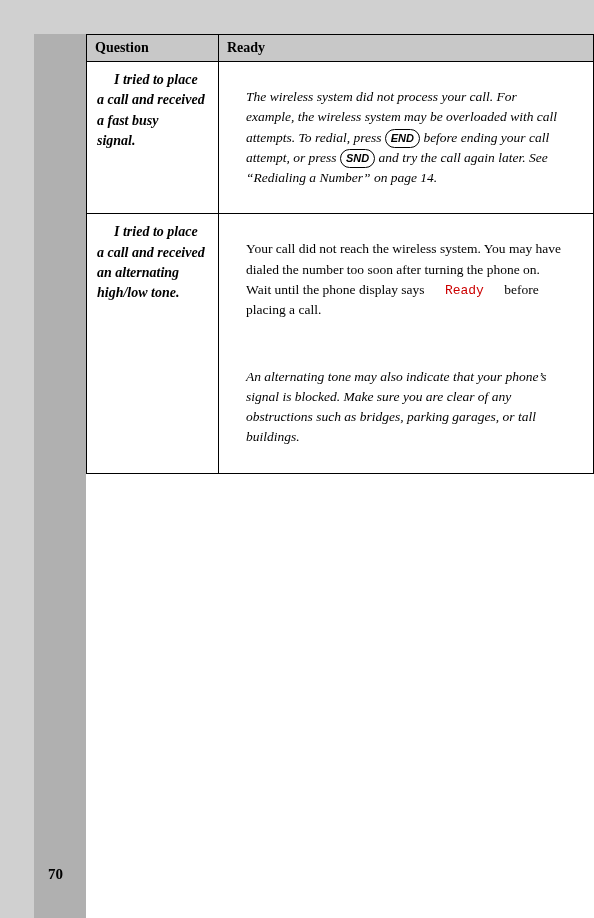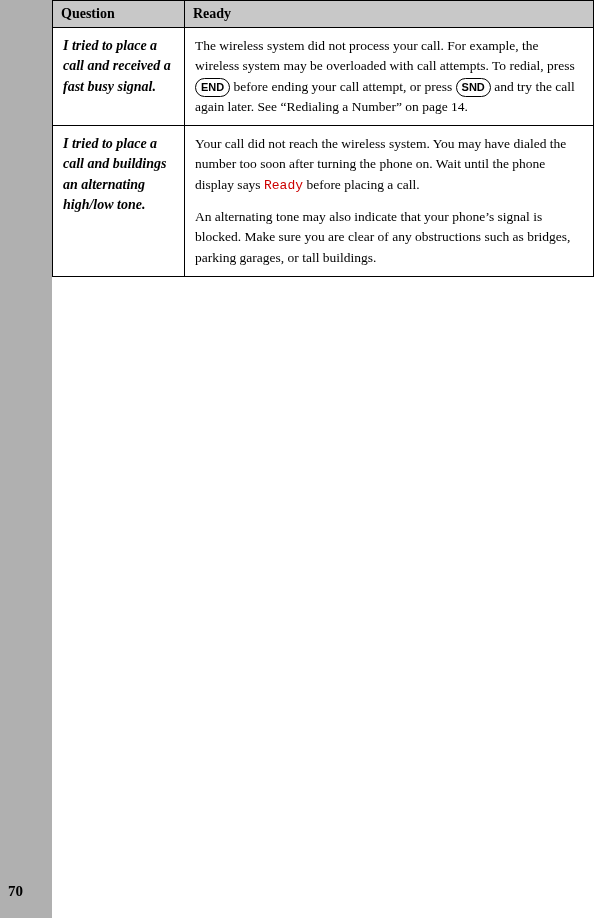--- a/index.html
+++ b/index.html
@@ -1,17 +1,17 @@
 <!DOCTYPE html>
 <html><head>
   <meta charset="utf-8">
   <style>
     * {
       margin: 0;
-      padding: 0;
+      padding: 17px;
       box-sizing: border-box;
     }
 
     body {
       width: 594px;
       min-height: 918px;
       background-color: #d0d0d0;
       font-family: Times New Roman, serif;
       font-size: 14px;
       display: flex;
@@ -19,20 +19,21 @@
     }
 
     .left-sidebar {
       width: 52px;
       background-color: #b0b0b0;
       display: flex;
       flex-direction: column;
       justify-content: flex-end;
       padding-bottom: 18px;
       padding-left: 8px;
+      align-items: center;
     }
 
     .page-number {
       font-size: 15px;
       font-weight: bold;
       color: #000;
     }
 
     .main-content {
       flex: 1;
@@ -75,20 +76,21 @@
       line-height: 1.5;
       color: #000;
     }
 
     .answer-cell p {
       margin-bottom: 12px;
     }
 
     .answer-cell p:last-child {
       margin-bottom: 0;
+      font-style: italic;
     }
 
     .btn-icon {
       display: inline-block;
       border: 1px solid #000;
       border-radius: 10px;
       padding: 0px 5px;
       font-size: 11px;
       font-family: Arial, sans-serif;
       font-weight: bold;
@@ -126,21 +128,21 @@
         </td>
         <td class="answer-cell">
           <p>
             The wireless system did not process your call. For example, the wireless system may be overloaded with call attempts. To redial, press <span class="btn-icon">END</span> before ending your call attempt, or press <span class="btn-icon">SND</span> and try the call again later. See “Redialing a Number” on page 14.
           </p>
         </td>
       </tr>
 
       <tr>
         <td class="question-cell">
-          <span>I tried to place a call and buildings an alternating high/low tone.</span>
+          <span>I tried to place a call and received an alternating high/low tone.</span>
         </td>
         <td class="answer-cell">
           <p>
             Your call did not reach the wireless system. You may have dialed the number too soon after turning the phone on. Wait until the phone display says <span class="code-text">Ready</span> before placing a call.
           </p>
           <p>
             An alternating tone may also indicate that your phone’s signal is blocked. Make sure you are clear of any obstructions such as bridges, parking garages, or tall buildings.
           </p>
         </td>
       </tr>

